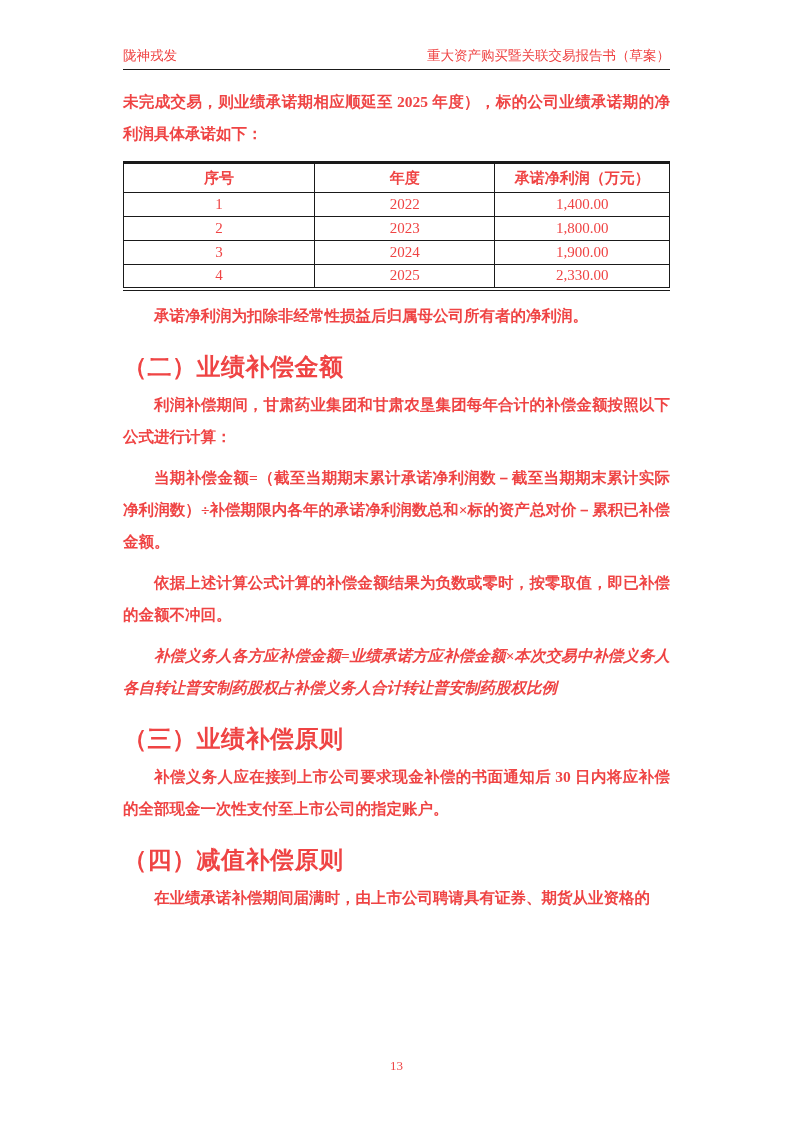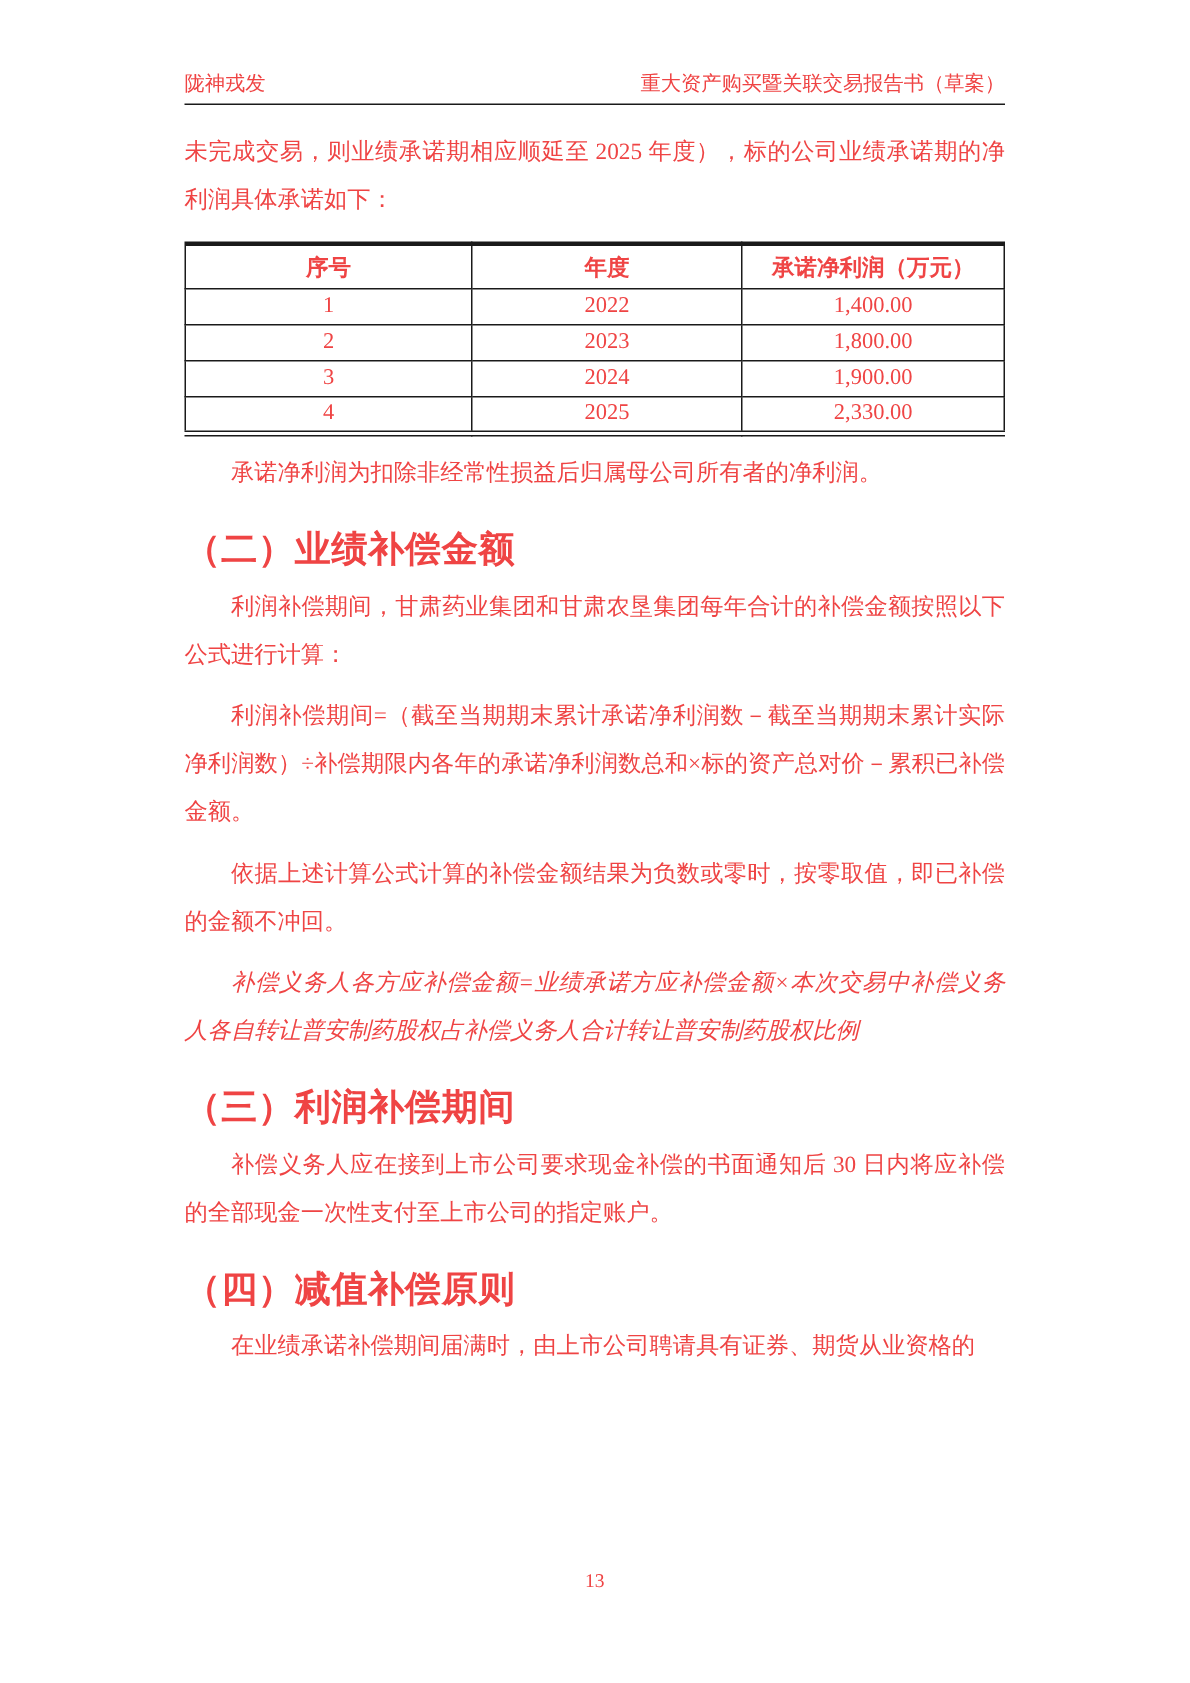--- a/index.html
+++ b/index.html
@@ -13,21 +13,21 @@
   .margins { padding:46px 123px 0 123px; }
   
   .header {
     display:flex; justify-content:space-between; align-items:flex-end;
     font-size:13.5px; line-height:20px;
     padding-bottom:3px; border-bottom:1.8px solid #1a1a1a;
   }
   
   .p {
     font-size:15.5px; line-height:32px; text-align:justify;
-    text-indent:2em; margin:9px 0 0 0;
+    text-indent:2em; margin:9px 0 0 0;font-weight:bold;
   }
   .p.no-indent { text-indent:0; margin-top:16px; }
   .p.kai { font-style:italic; }
   
   .h2 {
     font-family:"Liberation Sans","DejaVu Sans",sans-serif;
     font-size:24px; font-weight:700; line-height:26px;
     margin:22px 0 4px 0; letter-spacing:0.5px;
   }
   
@@ -36,21 +36,21 @@
     border-top:3px solid #1a1a1a; border-bottom:4px double #1a1a1a;
   }
   .tbl th, .tbl td {
     border:1px solid #1a1a1a; text-align:center; vertical-align:middle;
     font-size:15px; padding:2px 4px;
   }
   .tbl thead th { font-weight:700; height:30px; }
   .tbl td { height:24px; font-weight:400; }
   
   .footer {
-    position:absolute; left:0; right:0; bottom:60px;
+    position:absolute; left:0; right:0; bottom:48px;
     text-align:center; font-size:13px;
   }
 </style>
 </head>
 <body>
 
 <div class="page">
   <div class="margins">
 
     <div class="header">
@@ -94,25 +94,25 @@
           <td>2025</td>
           <td>2,330.00</td>
         </tr>
       </tbody>
     </table>
 
     <p class="p">承诺净利润为扣除非经常性损益后归属母公司所有者的净利润。</p>
 
     <h2 class="h2">（二）业绩补偿金额</h2>
     <p class="p">利润补偿期间，甘肃药业集团和甘肃农垦集团每年合计的补偿金额按照以下公式进行计算：</p>
-    <p class="p">利润补偿期间=（截至当期期末累计承诺净利润数－截至当期期末累计实际净利润数）÷补偿期限内各年的承诺净利润数总和×标的资产总对价－累积已补偿金额。</p>
+    <p class="p">当期补偿金额=（截至当期期末累计承诺净利润数－截至当期期末累计实际净利润数）÷补偿期限内各年的承诺净利润数总和×标的资产总对价－累积已补偿金额。</p>
     <p class="p">依据上述计算公式计算的补偿金额结果为负数或零时，按零取值，即已补偿的金额不冲回。</p>
     <p class="p kai">补偿义务人各方应补偿金额=业绩承诺方应补偿金额×本次交易中补偿义务人各自转让普安制药股权占补偿义务人合计转让普安制药股权比例</p>
 
-    <h2 class="h2">（三）利润补偿期间</h2>
+    <h2 class="h2">（三）业绩补偿原则</h2>
     <p class="p">补偿义务人应在接到上市公司要求现金补偿的书面通知后 30 日内将应补偿的全部现金一次性支付至上市公司的指定账户。</p>
 
     <h2 class="h2">（四）减值补偿原则</h2>
     <p class="p">在业绩承诺补偿期间届满时，由上市公司聘请具有证券、期货从业资格的</p>
 
   </div>
 
   <div class="footer">
     <span>13</span>
   </div>

